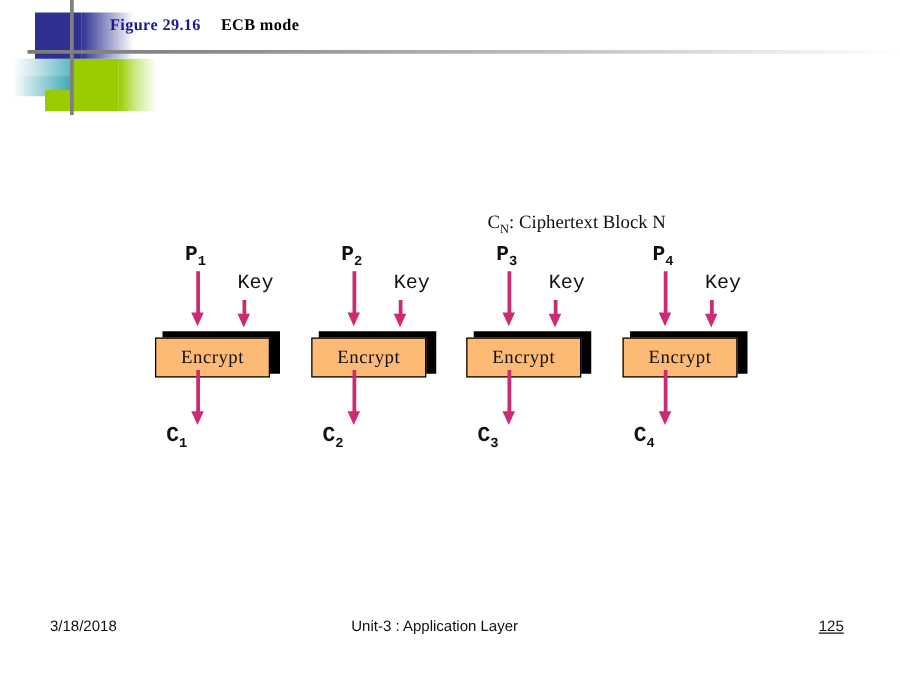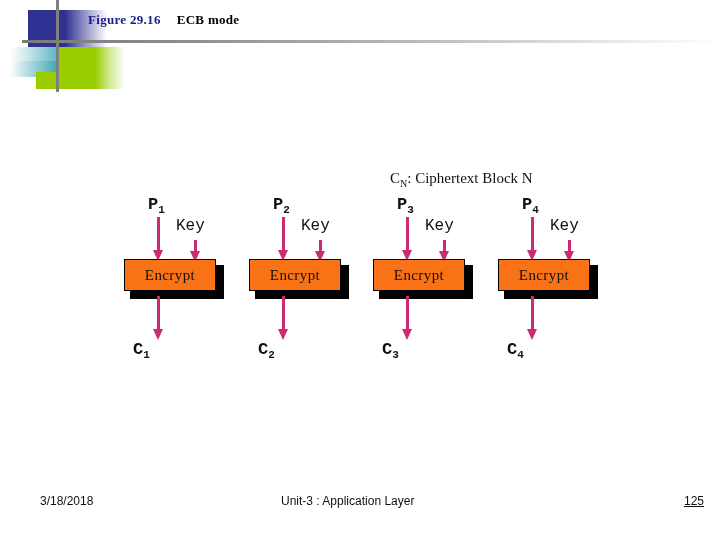--- a/index.html
+++ b/index.html
@@ -107,21 +107,21 @@
     font-family: Liberation Mono, monospace;
     font-size: 17px;
     font-weight: bold;
     color: #111;
     white-space: nowrap;
   }
   .lbl sub { font-size: 11px; font-weight: bold; }
 
   .lbl-p { left: 24px; top: 0px; }
   .lbl-key {
-    left: 52px; top: 22px;
+    left: 66px; top: 22px;
     font-weight: normal;
     font-size: 16px;
   }
   .lbl-c { left: 9px; top: 145px; }
 
   .arrow { position: absolute; width: 11px; }
   .arrow .shaft {
     position: absolute;
     left: 4px; top: 0;
     width: 3px;
@@ -150,23 +150,23 @@
 
   .box-wrap { position: absolute; left: 0px; top: 64px; width: 105px; height: 40px; }
   .box-shadow {
     position: absolute;
     left: 6px; top: 6px;
     width: 94px; height: 34px;
     background: #000000;
   }
   .box {
     position: absolute;
-    left: 0px; top: 0px;
+    left: 0px; top: 11px;
     width: 92px; height: 32px;
-    background: #f97316;
+    background: #fdba74;
     border: 1.5px solid #000000;
     box-sizing: border-box;
     display: flex;
     align-items: center;
     justify-content: center;
   }
   .box-label {
     font-family: "Liberation Serif", serif;
     font-size: 15px;
     color: #111;
@@ -177,21 +177,21 @@
   .footer { position: absolute; left: 0; top: 494px; width: 576px; height: 20px; }
   .footer span {
     position: absolute;
     font-family: "Liberation Sans", sans-serif;
     font-size: 12px;
     color: #111;
     white-space: nowrap;
   }
   .foot-date { left: 40px; }
   .foot-mid  { left: 281px; }
-  .foot-num  { left: 684px; text-decoration: underline; }
+  .foot-num  { left: 655px; text-decoration: underline; }
 </style>
 </head>
 <body>
 
 <div class="deco">
   <div class="deco-teal"></div>
   <div class="deco-teal-b"></div>
   <div class="deco-green"></div>
   <div class="deco-green-fade"></div>
   <div class="deco-green-small"></div>

